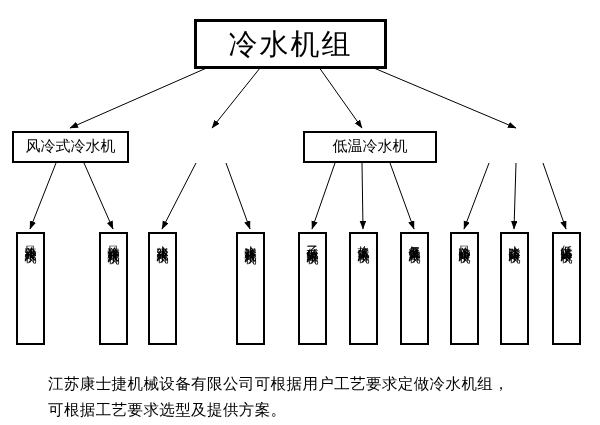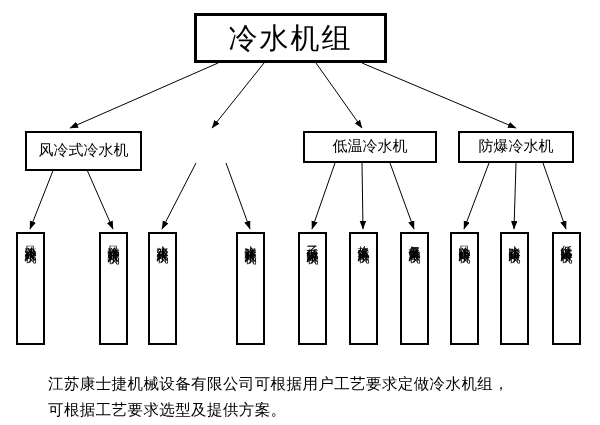--- a/index.html
+++ b/index.html
@@ -36,20 +36,21 @@
     align-items: center;
     justify-content: center;
     text-align: center;
     line-height: 1.05;
   }
   .node-root {
     border-width: 3px;
     font-size: 29px;
     letter-spacing: 2px;
     font-weight: 500;
+    margin-top: 6px;
   }
   .node-cat {
     border-width: 2px;
     font-size: 15px;
     letter-spacing: 0px;
   }
   .node-leaf {
     border-width: 2px;
     font-size: 12px;
     writing-mode: vertical-rl;
@@ -102,28 +103,25 @@
       <line x1="489" y1="163" x2="464" y2="229"></line>
       <line x1="516" y1="163" x2="514" y2="229"></line>
       <line x1="543" y1="163" x2="566" y2="229"></line>
     </g>
   </svg>
 
   <div class="node node-root" style="left:194px; top:13px; width:193px; height:50px;">
     <span>冷水机组</span>
   </div>
 
-  <div class="node node-cat" style="left:25px; top:131px; width:117px; height:40px;">
+  <div class="node node-cat" style="left:12px; top:131px; width:117px; height:32px;">
     <span>风冷式冷水机</span>
   </div>
   <div class="node node-cat" style="left:303px; top:131px; width:134px; height:32px;">
     <span>低温冷水机</span>
-  </div>
-  <div class="node node-cat" style="left:458px; top:131px; width:116px; height:32px;">
-    <span>防爆冷水机</span>
   </div>
 
   <div class="node node-leaf" style="left:16px; top:232px; width:29px; height:113px;">
     <span>风冷箱式冷水机</span>
   </div>
   <div class="node node-leaf" style="left:99px; top:232px; width:29px; height:113px;">
     <span>风冷螺杆式冷水机</span>
   </div>
   <div class="node node-leaf" style="left:148px; top:232px; width:29px; height:113px;">
     <span>水冷箱式冷水机</span>

